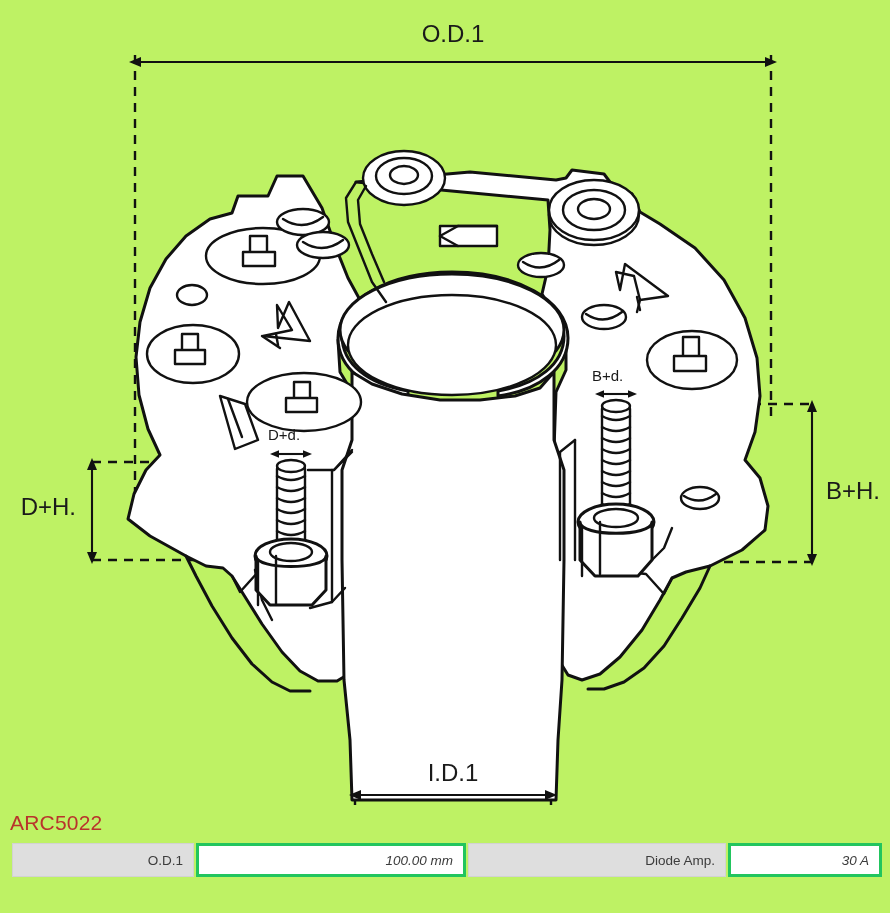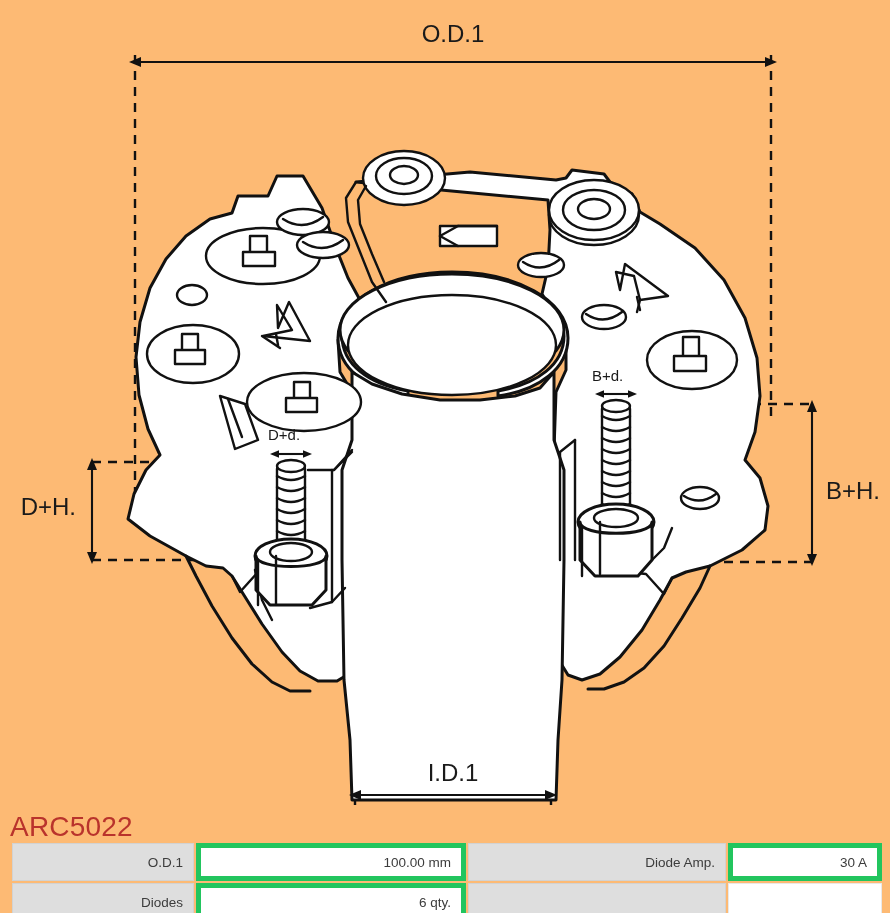--- a/index.html
+++ b/index.html
@@ -12,21 +12,21 @@
     font-family: "Liberation Sans", sans-serif;
     width: 890px;
     height: 913px;
     overflow: hidden;
     position: relative;
   }
   #page {
     position: relative;
     width: 890px;
     height: 913px;
-    background: #fdba74;
+    background: #bef264;
   }
 
   
   #drawing-area {
     position: absolute;
     left: 0;
     top: 0;
     width: 890px;
     height: 810px;
   }
@@ -34,21 +34,21 @@
     display: block;
     width: 890px;
     height: 810px;
   }
 
   
   #part-number {
     position: absolute;
     left: 10px;
     top: 811px;
-    font-size: 28px;
+    font-size: 21px;
     font-weight: 400;
     letter-spacing: 0.2px;
     color: #b9332c;
     font-family: "Liberation Sans", sans-serif;
     white-space: nowrap;
   }
 
   
   #spec-table-wrap {
     position: absolute;
@@ -74,22 +74,23 @@
     white-space: nowrap;
     overflow: hidden;
   }
   td.lbl {
     background: #dedede;
     border: 1px solid #d2d2d2;
     color: #3c3c3c;
   }
   td.val {
     background: #ffffff;
-    border: 5px solid #22c55e;
+    border: 3px solid #22c55e;
     color: #3c3c3c;
+    font-style: italic;
   }
   td.empty-lbl {
     background: #dedede;
     border: 1px solid #d2d2d2;
   }
   td.empty-val {
     background: #ffffff;
     border: 1px solid #e9e9e9;
   }
   col.c1 { width: 182px; }
@@ -485,23 +486,17 @@
           <col class="c3">
           <col class="c4">
       </colgroup>
       <tbody>
         <tr>
           <td class="lbl">O.D.1</td>
           <td class="val">100.00 mm</td>
           <td class="lbl">Diode Amp.</td>
           <td class="val">30 A</td>
         </tr>
-        <tr>
-          <td class="lbl">Diodes</td>
-          <td class="val">6 qty.</td>
-          <td class="empty-lbl"></td>
-          <td class="empty-val"></td>
-        </tr>
       </tbody>
     </table>
   </div>
 
 </div>
 
 </body></html>

